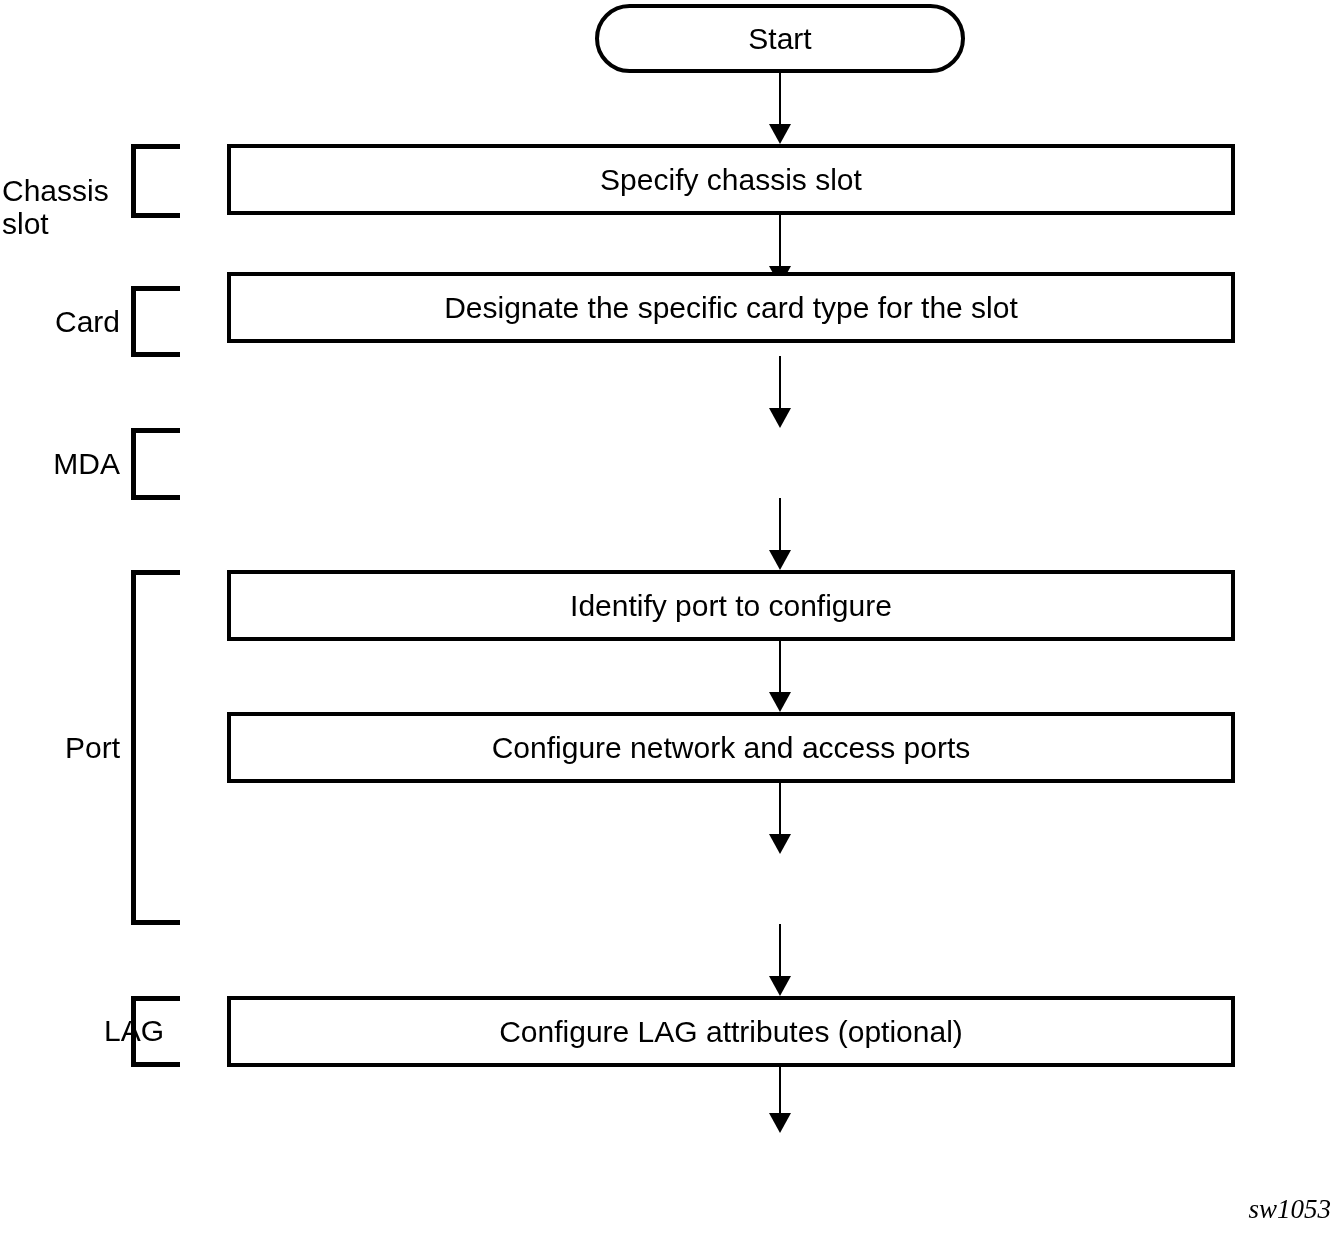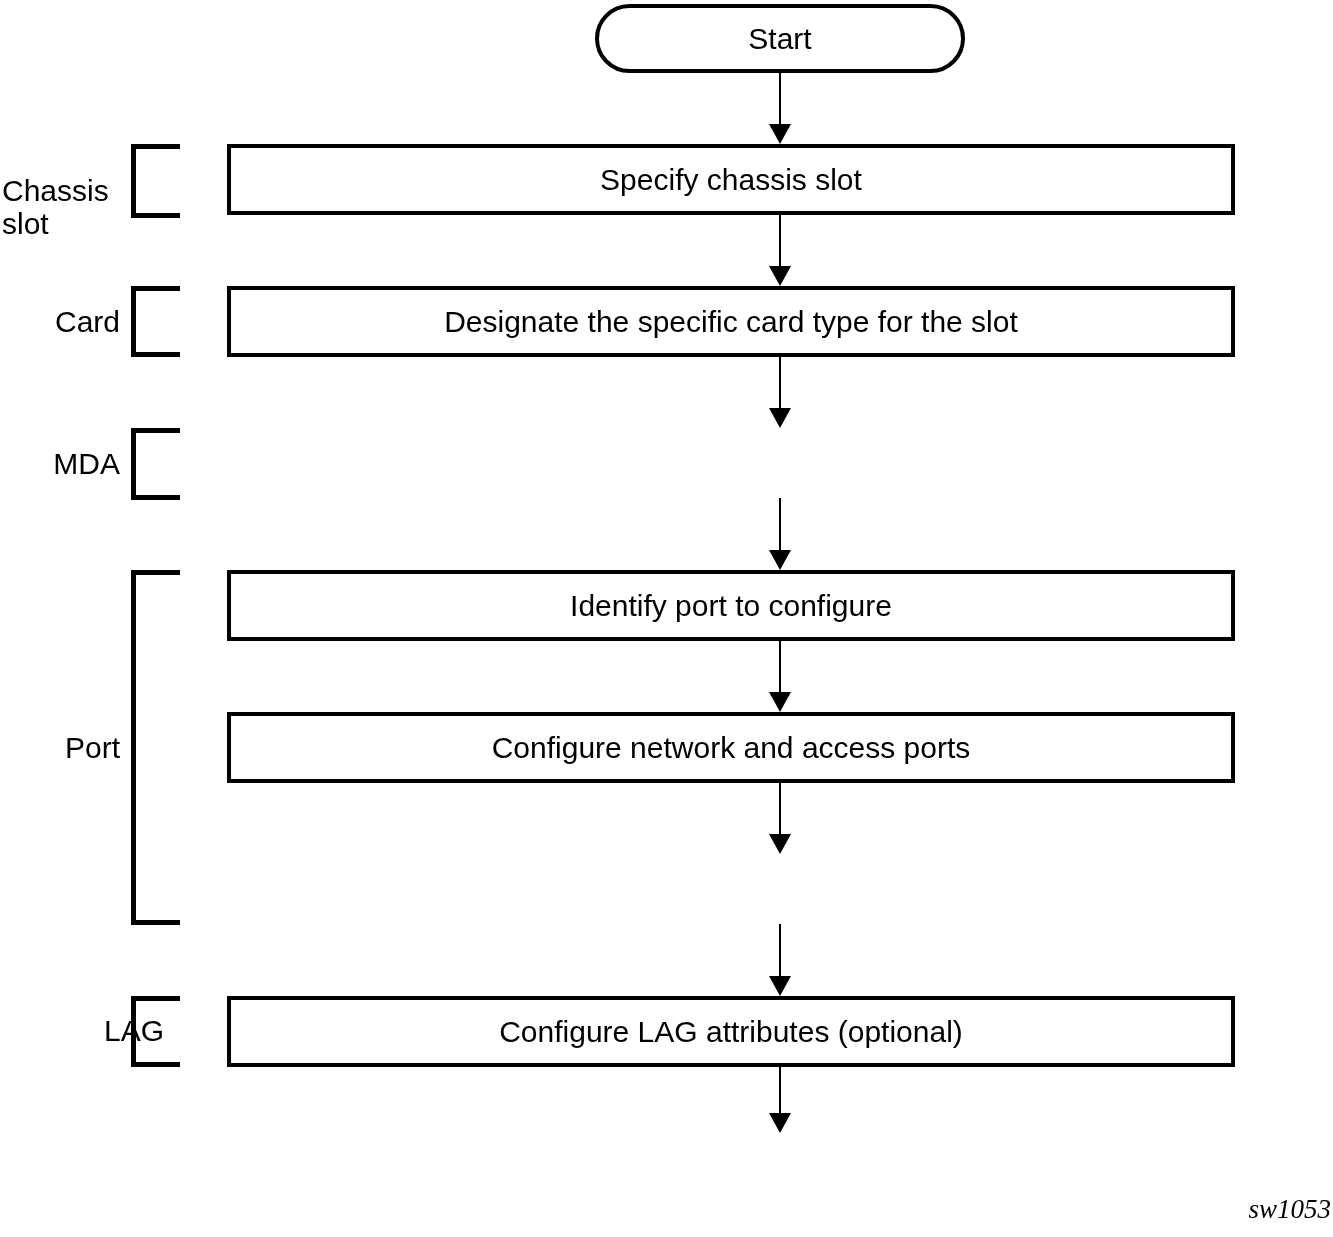--- a/index.html
+++ b/index.html
@@ -145,21 +145,21 @@
     <div class="head"></div>
   </div>
   <div class="arrow" style="top:1065px; height:68px;">
     <div class="shaft"></div>
     <div class="head"></div>
   </div>
 
   <div class="step" style="top:144px;">
     <span>Specify chassis slot</span>
   </div>
-  <div class="step" style="top:286px;">
+  <div class="step" style="top:272px;">
     <span>Designate the specific card type for the slot</span>
   </div>
   <div class="step" style="top:570px;">
     <span>Identify port to configure</span>
   </div>
   <div class="step" style="top:712px;">
     <span>Configure network and access ports</span>
   </div>
   <div class="step" style="top:996px;">
     <span>Configure LAG attributes (optional)</span>

